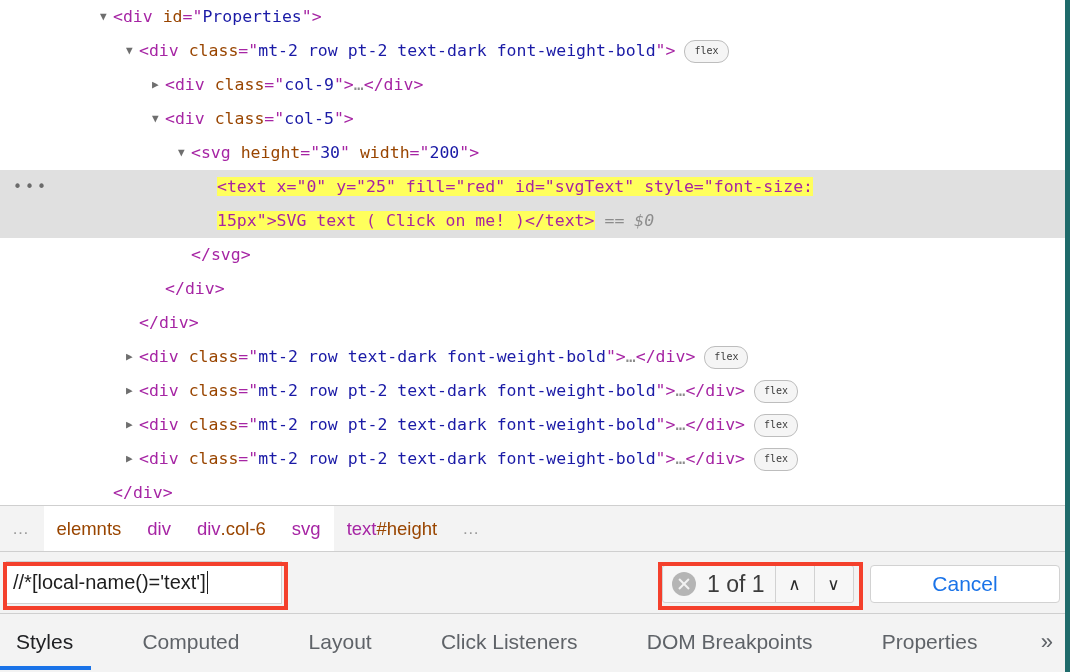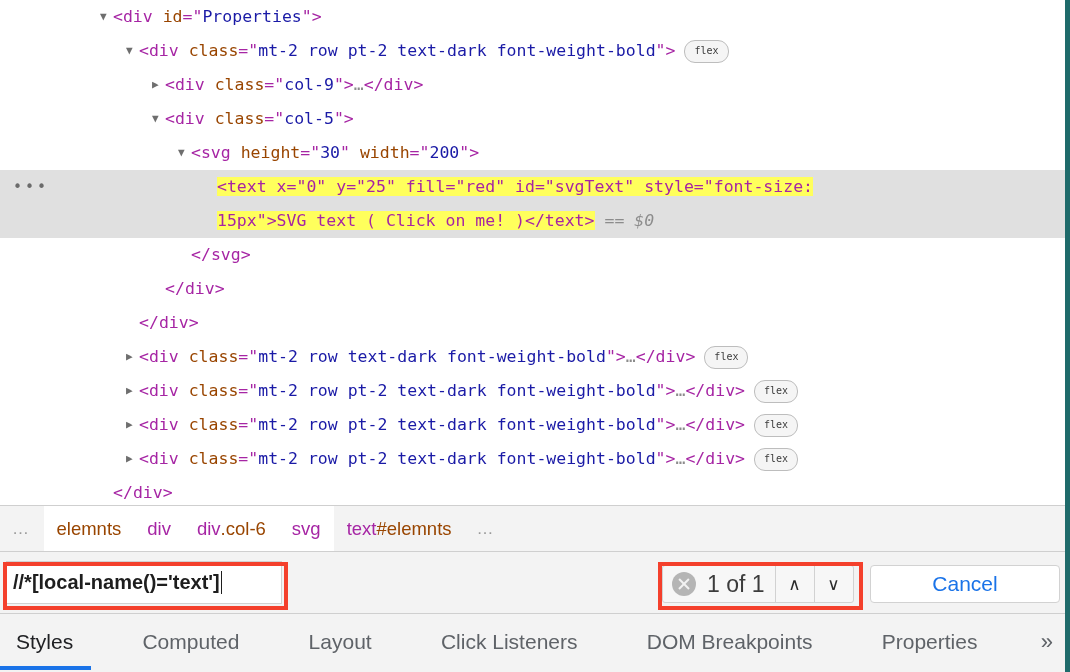--- a/index.html
+++ b/index.html
@@ -164,21 +164,20 @@
     border: 1px solid #d2d2d2;
     box-sizing: border-box;
     display: flex;
     align-items: center;
   }
   .search-input-wrap .txt {
     font-size: 20px;
     color: #1e1e1e;
     padding-left: 6px;
     white-space: nowrap;
-    font-weight: bold;
   }
   .caret {
     display: inline-block;
     width: 1.5px;
     height: 23px;
     background: #1e1e1e;
     margin-left: 1px;
     vertical-align: middle;
   }
 
@@ -381,21 +380,21 @@
       </div>
       <div class="crumb">
         <span class="c-tag">div</span>
         <span class="c-cls">.col-6</span>
       </div>
       <div class="crumb">
         <span class="c-tag">svg</span>
       </div>
       <div class="crumb active">
         <span class="c-tag">text</span>
-        <span class="c-cls">#elemnts</span>
+        <span class="c-cls">#height</span>
       </div>
       <div class="crumb muted">…</div>
     </div>
 
   <div class="searchbar">
 
     <div class="search-input-wrap">
       <span class="txt">//*[local-name()='text']</span>
         <span class="caret"></span>
     </div>

